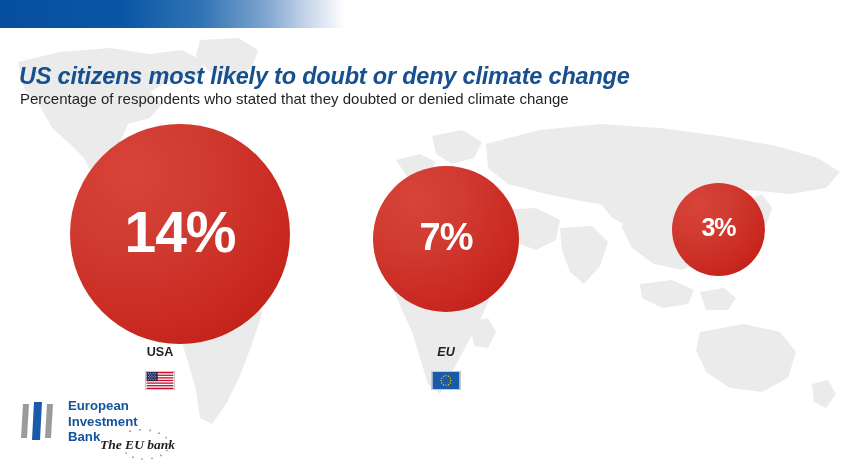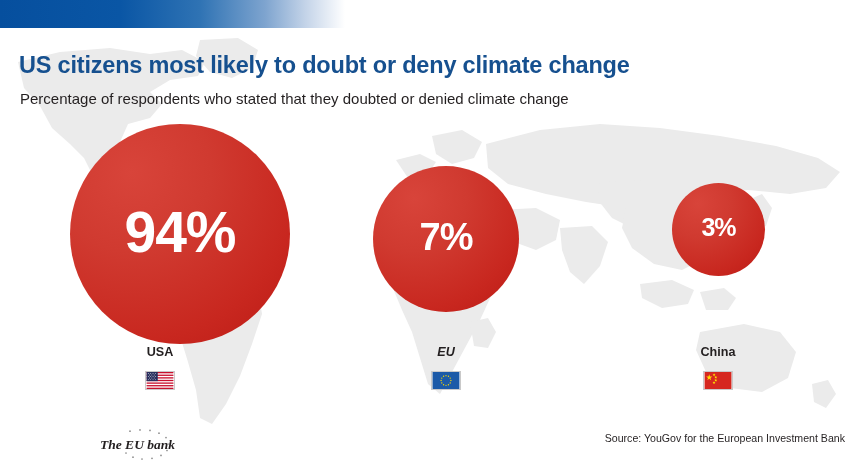--- a/index.html
+++ b/index.html
@@ -47,26 +47,27 @@
     font-size: 13px;
     font-weight: bold;
     color: #ffffff;
     letter-spacing: .2px;
   }
 
   
   .title {
     position: absolute;
     left: 19px;
-    top: 52px;
+    top: 63px;
     font-size: 23.5px;
     font-weight: bold;
     color: #16508f;
     letter-spacing: -0.2px;
     z-index: 5;
+    font-style: italic;
   }
   .subtitle {
     position: absolute;
     left: 20px;
     top: 90px;
     font-size: 15px;
     color: #231f20;
     z-index: 5;
   }
 
@@ -226,21 +227,21 @@
     </svg>
   </div>
 
   <div class="banner"></div>
   <div class="banner-text">EIB climate survey</div>
 
   <div class="title">US citizens most likely to doubt or deny climate change</div>
   <div class="subtitle">Percentage of respondents who stated that they doubted or denied climate change</div>
 
   <div class="bubble bubble-usa">
-    <span class="bubble-value">94%</span>
+    <span class="bubble-value">14%</span>
   </div>
   <div class="bubble bubble-eu">
     <span class="bubble-value">7%</span>
   </div>
   <div class="bubble bubble-china">
     <span class="bubble-value">3%</span>
   </div>
 
   <div class="country country-usa">
     <div class="country-label">USA</div>
@@ -297,36 +298,35 @@
           <circle cx="12.27" cy="14.17" r="0.78"></circle>
           <circle cx="10.27" cy="12.17" r="0.78"></circle>
           <circle cx="9.54" cy="9.5" r="0.78"></circle>
           <circle cx="10.27" cy="6.83" r="0.78"></circle>
           <circle cx="12.27" cy="4.83" r="0.78"></circle>
         </g>
       </svg>
     </span>
   </div>
 
-  <div class="country country-china">
-    <div class="country-label">China</div>
-    <span class="flag">
-      <svg viewBox="0 0 30 19" aria-hidden="true">
-        <rect width="30" height="19" fill="#d6271f"></rect>
-        <g fill="#ffde00">
-          <path d="M5.2 2.6 L6.05 5.05 L8.6 5.05 L6.55 6.6 L7.35 9.1 L5.2 7.55 L3.05 9.1 L3.85 6.6 L1.8 5.05 L4.35 5.05 Z"></path>
-          <path d="M10.6 1.5 L11.1 2.6 L12.3 2.7 L11.4 3.45 L11.7 4.6 L10.6 3.95 L9.55 4.6 L9.85 3.45 L8.95 2.7 L10.15 2.6 Z"></path>
-          <path d="M12.5 4.2 L13 5.3 L14.2 5.4 L13.3 6.15 L13.6 7.3 L12.5 6.65 L11.45 7.3 L11.75 6.15 L10.85 5.4 L12.05 5.3 Z"></path>
-          <path d="M12.5 7.6 L13 8.7 L14.2 8.8 L13.3 9.55 L13.6 10.7 L12.5 10.05 L11.45 10.7 L11.75 9.55 L10.85 8.8 L12.05 8.7 Z"></path>
-          <path d="M10.5 10.2 L11 11.3 L12.2 11.4 L11.3 12.15 L11.6 13.3 L10.5 12.65 L9.45 13.3 L9.75 12.15 L8.85 11.4 L10.05 11.3 Z"></path>
-        </g>
+
+  <div class="logo">
+    <span class="logo-bars">
+      <svg viewBox="0 0 42 42" aria-hidden="true">
+        <path d="M5 4 L11 4 L9 38 L3 38 Z" fill="#9b9b9b"></path>
+        <path d="M16 2 L24 2 L22 40 L14 40 Z" fill="#1b5aa8"></path>
+        <path d="M29 4 L35 4 L33 38 L27 38 Z" fill="#9b9b9b"></path>
       </svg>
     </span>
-  </div>
-
+    <span class="logo-text">
+      <span>European</span><br>
+      <span>Investment</span><br>
+      <span>Bank</span>
+    </span>
+  </div>
 
   <div class="logo-tagline">
     <svg viewBox="0 0 100 36" aria-hidden="true">
       <g fill="#8a8a8a">
         <circle cx="40" cy="3.2" r="0.85"></circle>
         <circle cx="50" cy="1.9" r="0.85"></circle>
         <circle cx="60" cy="2.4" r="0.85"></circle>
         <circle cx="69" cy="5.2" r="0.85"></circle>
         <circle cx="76" cy="9.6" r="0.85"></circle>
         <circle cx="79" cy="16" r="0.85"></circle>
@@ -334,15 +334,14 @@
         <circle cx="71" cy="27.4" r="0.85"></circle>
         <circle cx="62" cy="30.3" r="0.85"></circle>
         <circle cx="52" cy="31" r="0.85"></circle>
         <circle cx="43" cy="29.2" r="0.85"></circle>
         <circle cx="36" cy="25" r="0.85"></circle>
       </g>
       <text x="10" y="21" font-family="'Liberation Serif', serif" font-style="italic" font-size="13.5" fill="#231f20">The EU bank</text>
     </svg>
   </div>
 
-  <div class="source">Source: YouGov for the European Investment Bank</div>
 
 </div>
 
 </body></html>

